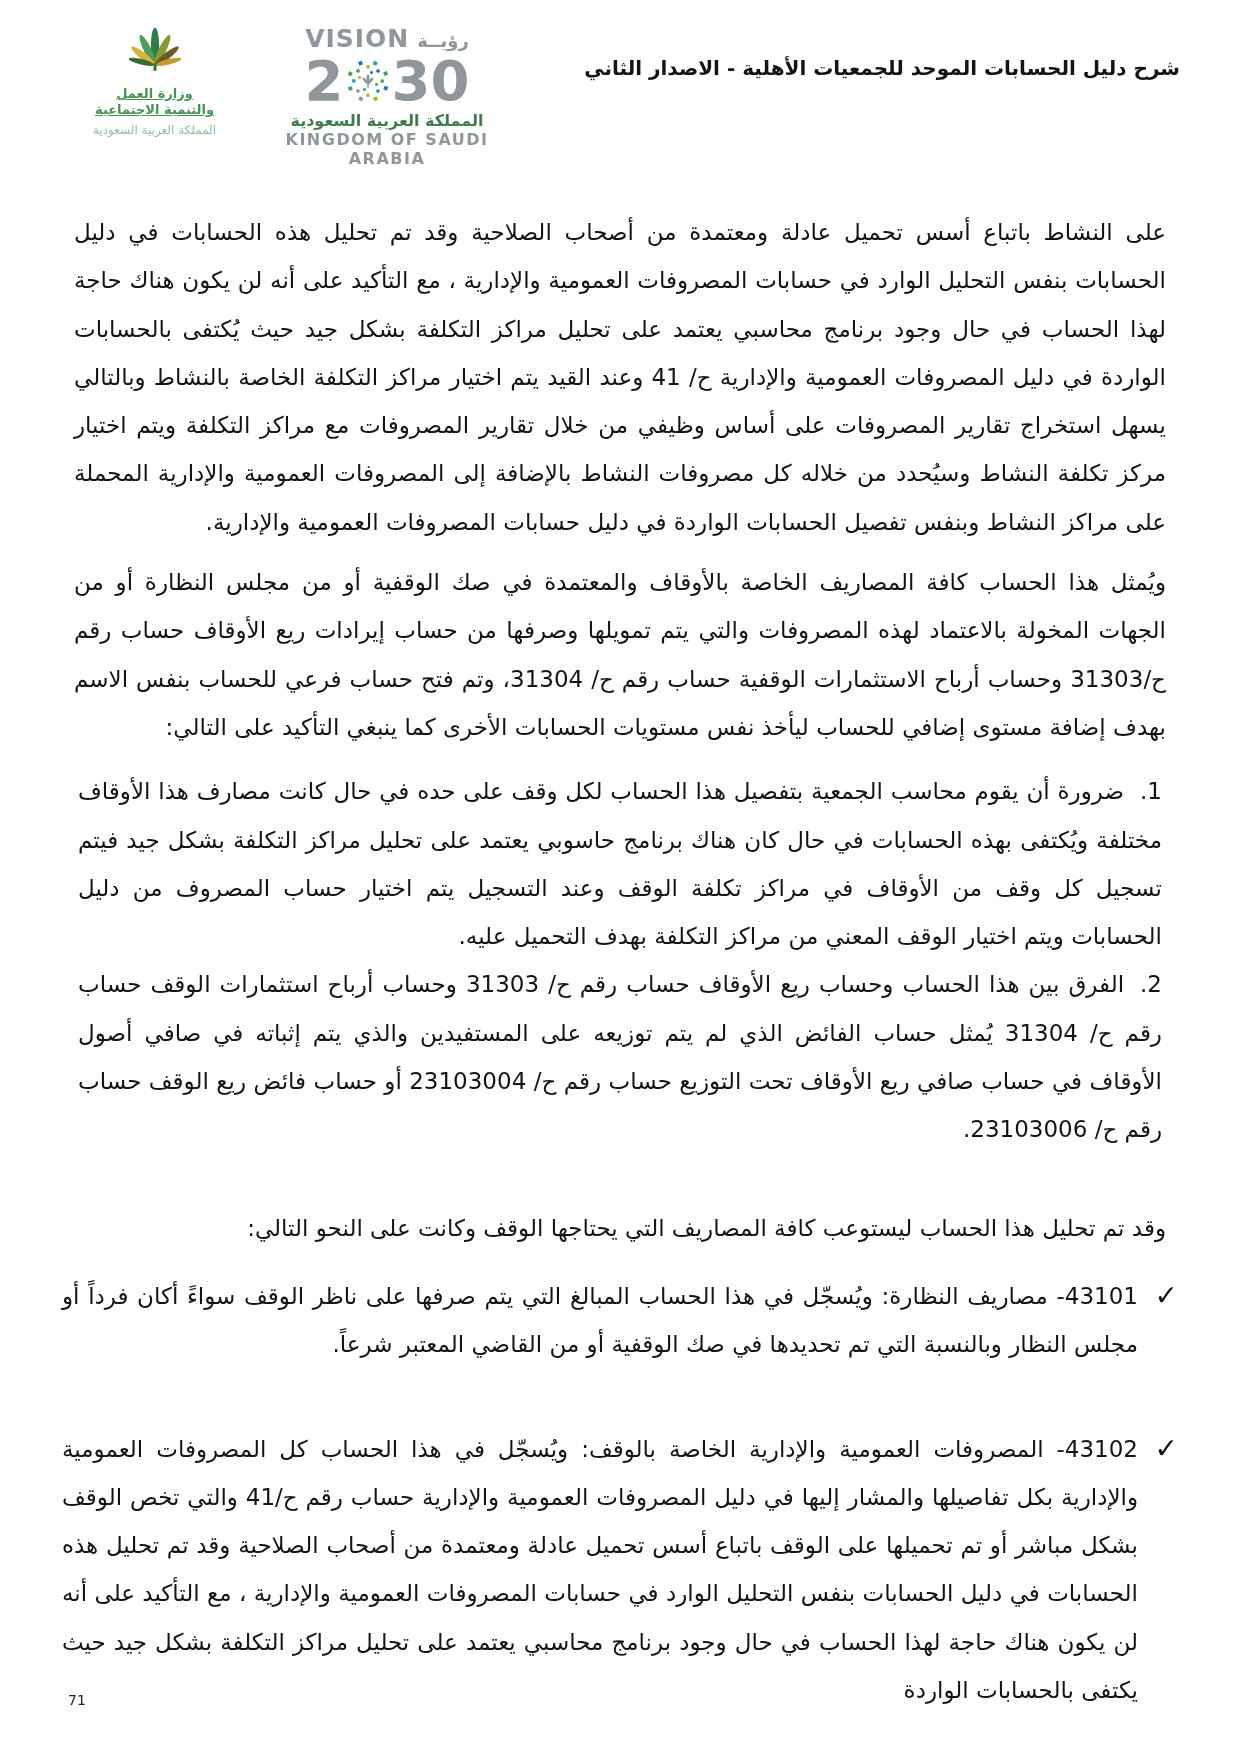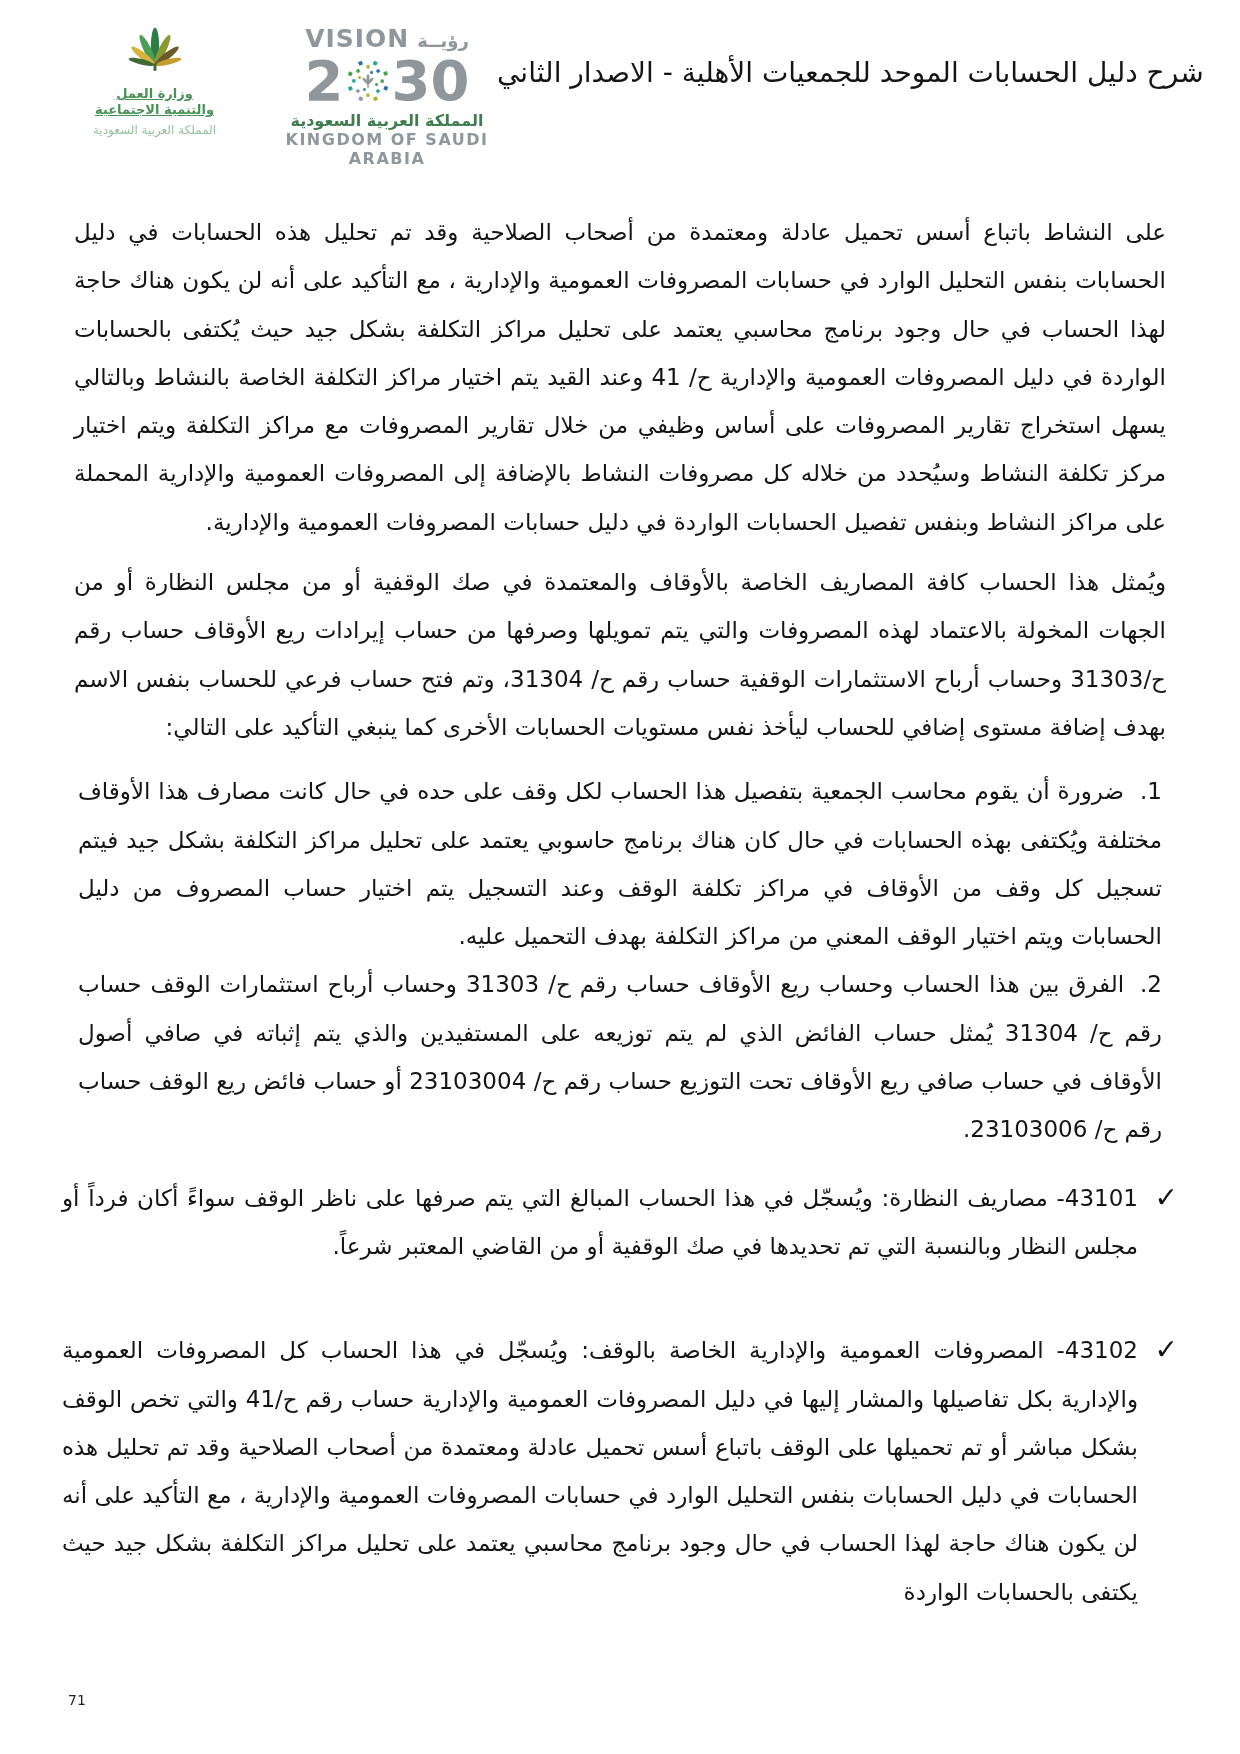--- a/index.html
+++ b/index.html
@@ -16,21 +16,21 @@
   .ministry .m1,.ministry .m2{color:#4a9157;font-size:13px;font-weight:bold;line-height:1.25;text-decoration:underline;}
   .ministry .m3{color:#92bf9d;font-size:12px;margin-top:4px;}
   .vision{width:220px;text-align:center;color:#8f979c;}
   .v-top{display:flex;justify-content:center;align-items:baseline;gap:8px;
          font-size:25px;font-weight:bold;letter-spacing:1px;line-height:1;}
   .v-royah{font-size:18px;}
   .v-year{display:flex;align-items:center;justify-content:center;gap:1px;
           font-size:56px;font-weight:bold;line-height:1;margin-top:2px;}
   .v-ar{color:#3f7d4e;font-size:16px;font-weight:bold;margin-top:2px;direction:rtl;}
   .v-en{font-size:16px;letter-spacing:1.5px;font-weight:bold;}
-  .title{direction:rtl;font-weight:normal;font-size:28px;margin-top:30px;
+  .title{direction:rtl;font-weight:bold;font-size:20px;margin-top:30px;
          white-space:nowrap;text-align:right;}
   
   .content{direction:rtl;padding:28px 62px 0;text-align:justify;
            font-size:23px;line-height:2.1;}
   .para{margin:12px;}
   .h43{color:#5b7a35;font-size:26px;font-weight:bold;margin:46px 0 26px;
        text-decoration:underline;text-underline-offset:8px;text-decoration-thickness:2px;
        line-height:1.4;text-align:right;}
   .numlist{margin:16px;}
   .numitem{margin:0;}
@@ -120,20 +120,21 @@
     <p class="para">على النشاط باتباع أسس تحميل عادلة ومعتمدة من أصحاب الصلاحية  وقد تم تحليل هذه الحسابات في دليل الحسابات بنفس التحليل الوارد في حسابات المصروفات العمومية والإدارية ، مع التأكيد على أنه لن يكون هناك حاجة لهذا الحساب في حال وجود برنامج محاسبي يعتمد على تحليل مراكز التكلفة بشكل جيد حيث يُكتفى بالحسابات الواردة في دليل المصروفات العمومية والإدارية ح/ 41 وعند القيد يتم اختيار مراكز التكلفة الخاصة بالنشاط وبالتالي يسهل استخراج تقارير المصروفات على أساس وظيفي من خلال تقارير المصروفات مع مراكز التكلفة ويتم اختيار مركز تكلفة النشاط وسيُحدد من خلاله كل مصروفات النشاط بالإضافة إلى المصروفات العمومية والإدارية المحملة على مراكز النشاط وبنفس تفصيل الحسابات الواردة في دليل حسابات المصروفات العمومية والإدارية.</p>
 
 
     <p class="para">ويُمثل هذا الحساب كافة المصاريف الخاصة بالأوقاف والمعتمدة في صك الوقفية أو من مجلس النظارة أو من الجهات المخولة بالاعتماد لهذه المصروفات والتي يتم تمويلها وصرفها من حساب إيرادات ريع الأوقاف حساب رقم ح/31303 وحساب أرباح الاستثمارات الوقفية حساب رقم ح/ 31304، وتم فتح حساب فرعي للحساب بنفس الاسم بهدف إضافة مستوى إضافي للحساب ليأخذ نفس مستويات الحسابات الأخرى كما ينبغي التأكيد على التالي:</p>
 
     <div class="numlist">
       <p class="numitem"><span class="num">1.</span><span>ضرورة أن يقوم محاسب الجمعية بتفصيل هذا الحساب لكل وقف على حده في حال كانت مصارف هذا الأوقاف مختلفة ويُكتفى بهذه الحسابات في حال كان هناك برنامج حاسوبي يعتمد على تحليل مراكز التكلفة بشكل جيد فيتم تسجيل كل وقف من الأوقاف في مراكز تكلفة الوقف وعند التسجيل يتم اختيار حساب المصروف من دليل الحسابات ويتم اختيار الوقف المعني من مراكز التكلفة بهدف التحميل عليه.</span></p>
       <p class="numitem"><span class="num">2.</span><span>الفرق بين هذا الحساب وحساب ريع الأوقاف حساب رقم ح/ 31303 وحساب أرباح استثمارات الوقف حساب رقم ح/ 31304 يُمثل حساب الفائض الذي لم يتم توزيعه على المستفيدين والذي يتم إثباته في صافي أصول الأوقاف في حساب صافي ريع الأوقاف تحت التوزيع حساب رقم ح/ 23103004 أو حساب فائض ريع الوقف حساب رقم ح/ 23103006.</span></p>
     </div>
 
+    <p class="para lead">وقد تم تحليل هذا الحساب ليستوعب كافة المصاريف التي يحتاجها الوقف وكانت على النحو التالي:</p>
 
     <div class="checkitem">
       <span class="check">✓</span>
       <p class="citext">43101- مصاريف النظارة: ويُسجّل في هذا الحساب المبالغ التي يتم صرفها على ناظر الوقف سواءً أكان فرداً أو مجلس النظار وبالنسبة التي تم تحديدها في صك الوقفية أو من القاضي المعتبر شرعاً.</p>
     </div>
 
     <div class="checkitem gap">
       <span class="check">✓</span>
       <p class="citext">43102- المصروفات العمومية والإدارية الخاصة بالوقف:  ويُسجّل في  هذا الحساب  كل المصروفات العمومية والإدارية بكل تفاصيلها والمشار إليها في دليل المصروفات العمومية والإدارية حساب رقم ح/41 والتي تخص الوقف  بشكل مباشر أو تم تحميلها على الوقف  باتباع أسس تحميل عادلة ومعتمدة من أصحاب الصلاحية وقد تم تحليل هذه الحسابات في دليل الحسابات بنفس التحليل الوارد في حسابات المصروفات العمومية والإدارية ، مع التأكيد على أنه لن يكون هناك حاجة لهذا الحساب في حال وجود برنامج محاسبي يعتمد على تحليل مراكز التكلفة بشكل جيد حيث يكتفى بالحسابات الواردة</p>
     </div>

